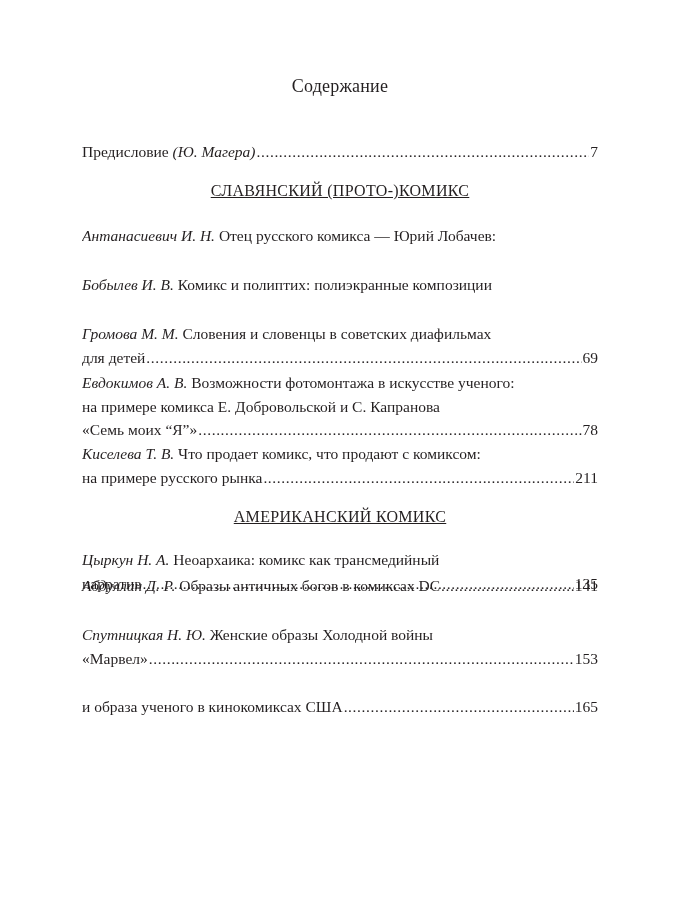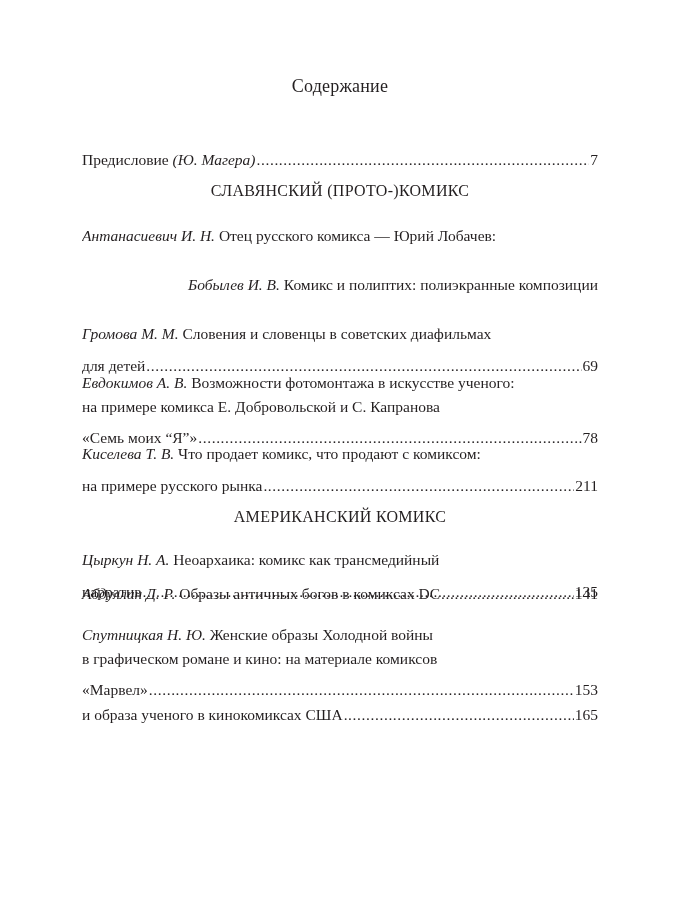--- a/index.html
+++ b/index.html
@@ -30,20 +30,21 @@
       font-size: 18px;
       letter-spacing: 0.2px;
     }
     .section-heading {
       position: absolute;
       left: 0;
       width: 516px;
       text-align: center;
       font-size: 16px;
       letter-spacing: 0.3px;
+      text-decoration: underline;
     }
     .entry {
       position: absolute;
       left: 0;
       width: 516px;
       font-size: 15.5px;
       line-height: 23.5px;
     }
     .entry .line {
       display: block;
@@ -51,21 +52,20 @@
       overflow: hidden;
     }
     .entry .last {
       display: flex;
       align-items: baseline;
       width: 516px;
     }
     .entry .last .txt {
       white-space: nowrap;
       flex: 0 0 auto;
-      margin-top: 8px;
     }
     .entry .last .dots {
       flex: 1 1 auto;
       overflow: hidden;
       white-space: nowrap;
       margin: 0 1px;
       letter-spacing: 0.6px;
     }
     .entry .last .dots::before {
       content: "..........................................................................................................................................................................................................";
@@ -92,21 +92,21 @@
       <span class="page-num">7</span>
     </span>
   </div>
 
   <div class="section-heading" style="top:182px;">СЛАВЯНСКИЙ (ПРОТО-)КОМИКС</div>
 
   <div class="entry" style="top:224px;">
     <span class="line"><span class="author">Антанасиевич И. Н.</span> <span>Отец русского комикса — Юрий Лобачев:</span></span>
   </div>
 
-  <div class="entry" style="top:273px;text-align:right;">
+  <div class="entry" style="top:273px;">
     <span class="line"><span class="author">Бобылев И. В.</span> <span>Комикс и полиптих: полиэкранные композиции</span></span>
   </div>
 
   <div class="entry" style="top:322px;">
     <span class="line"><span class="author">Громова М. М.</span> <span>Словения и словенцы в советских диафильмах</span></span>
     <span class="last">
       <span class="txt">для детей</span>
       <span class="dots"></span>
       <span class="page-num">69</span>
     </span>
@@ -145,21 +145,20 @@
   <div class="entry" style="top:574px;">
     <span class="last">
       <span class="txt"><span class="author">Абдуллин Д. Р.</span> <span>Образы античных богов в комиксах DC</span></span>
       <span class="dots"></span>
       <span class="page-num"> 141</span>
     </span>
   </div>
 
   <div class="entry" style="top:623px;">
     <span class="line"><span class="author">Спутницкая Н. Ю.</span> <span>Женские образы Холодной войны</span></span>
-    <span class="line">в графическом романе и кино: на материале комиксов</span>
     <span class="last">
       <span class="txt">«Марвел» </span>
       <span class="dots"></span>
       <span class="page-num"> 153</span>
     </span>
   </div>
 
   <div class="entry" style="top:695px;">
     <span class="last">
       <span class="txt">и образа ученого в кинокомиксах США</span>

